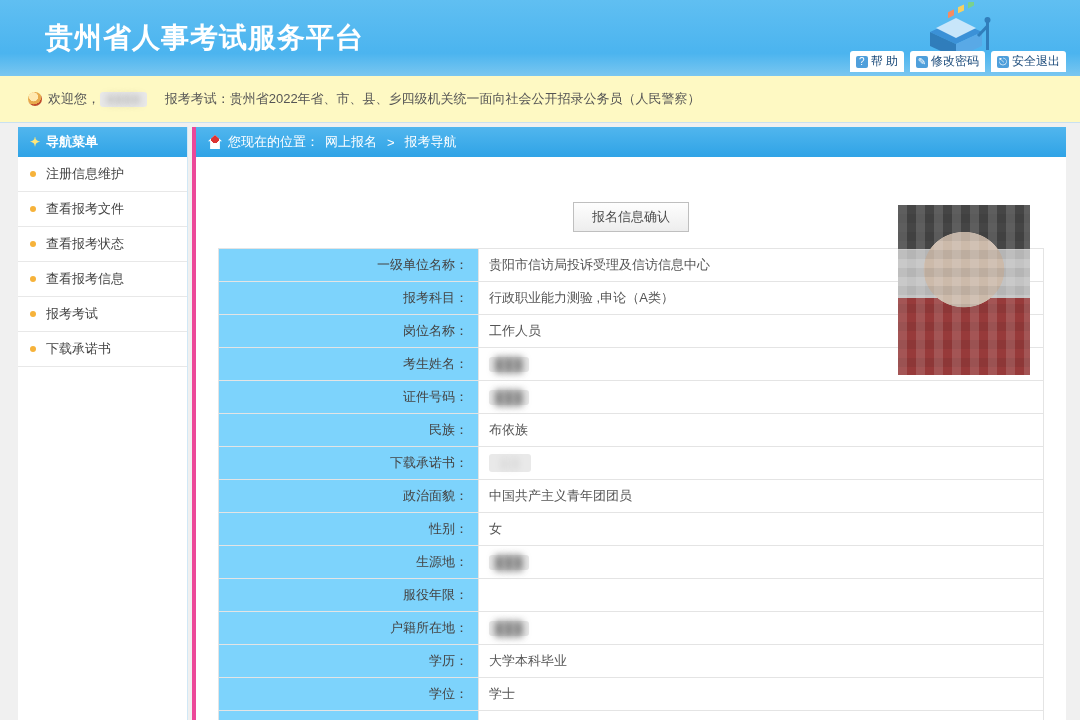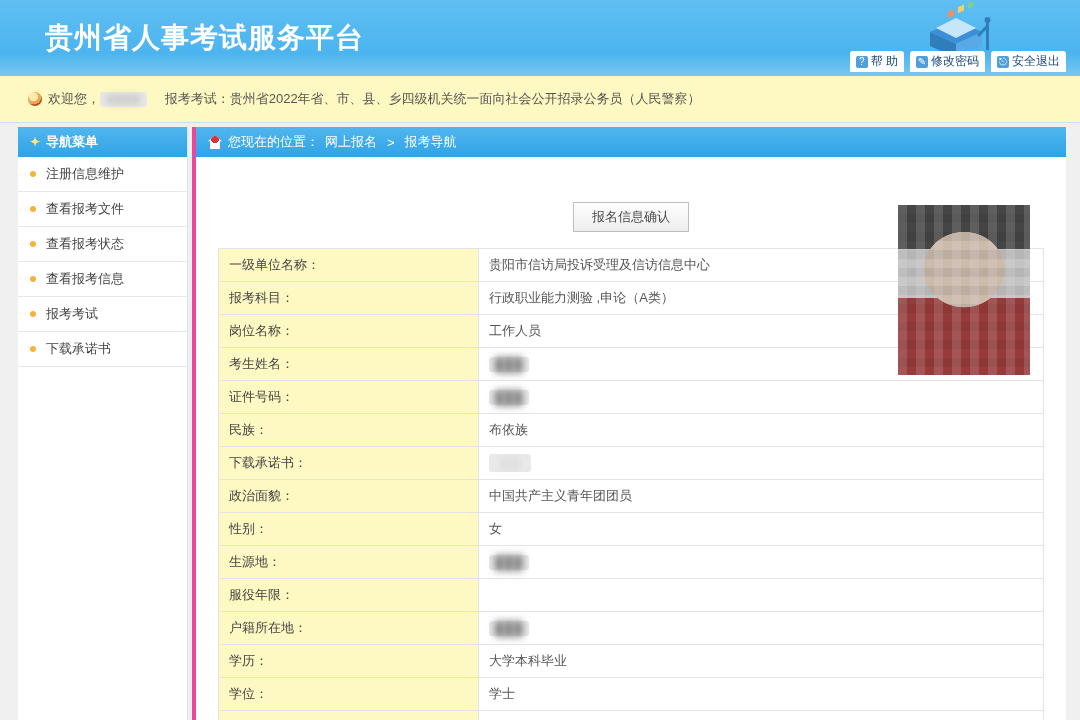--- a/index.html
+++ b/index.html
@@ -184,22 +184,23 @@
     table-layout:fixed;
   }
   table.form td {
     border:1px solid #e4e4e4;
     padding:7px 10px;
     font-size:13px;
     vertical-align:middle;
   }
   td.lab {
     width:260px;
+    text-align:right;
     color:#444;
-    background:#fef9c3;
+    background:#7dd3fc;
   }
   td.val {
     color:#555;
     background:#fff;
   }
 
   
   .photo-box{
     position:absolute;
     top:48px; right:36px;

